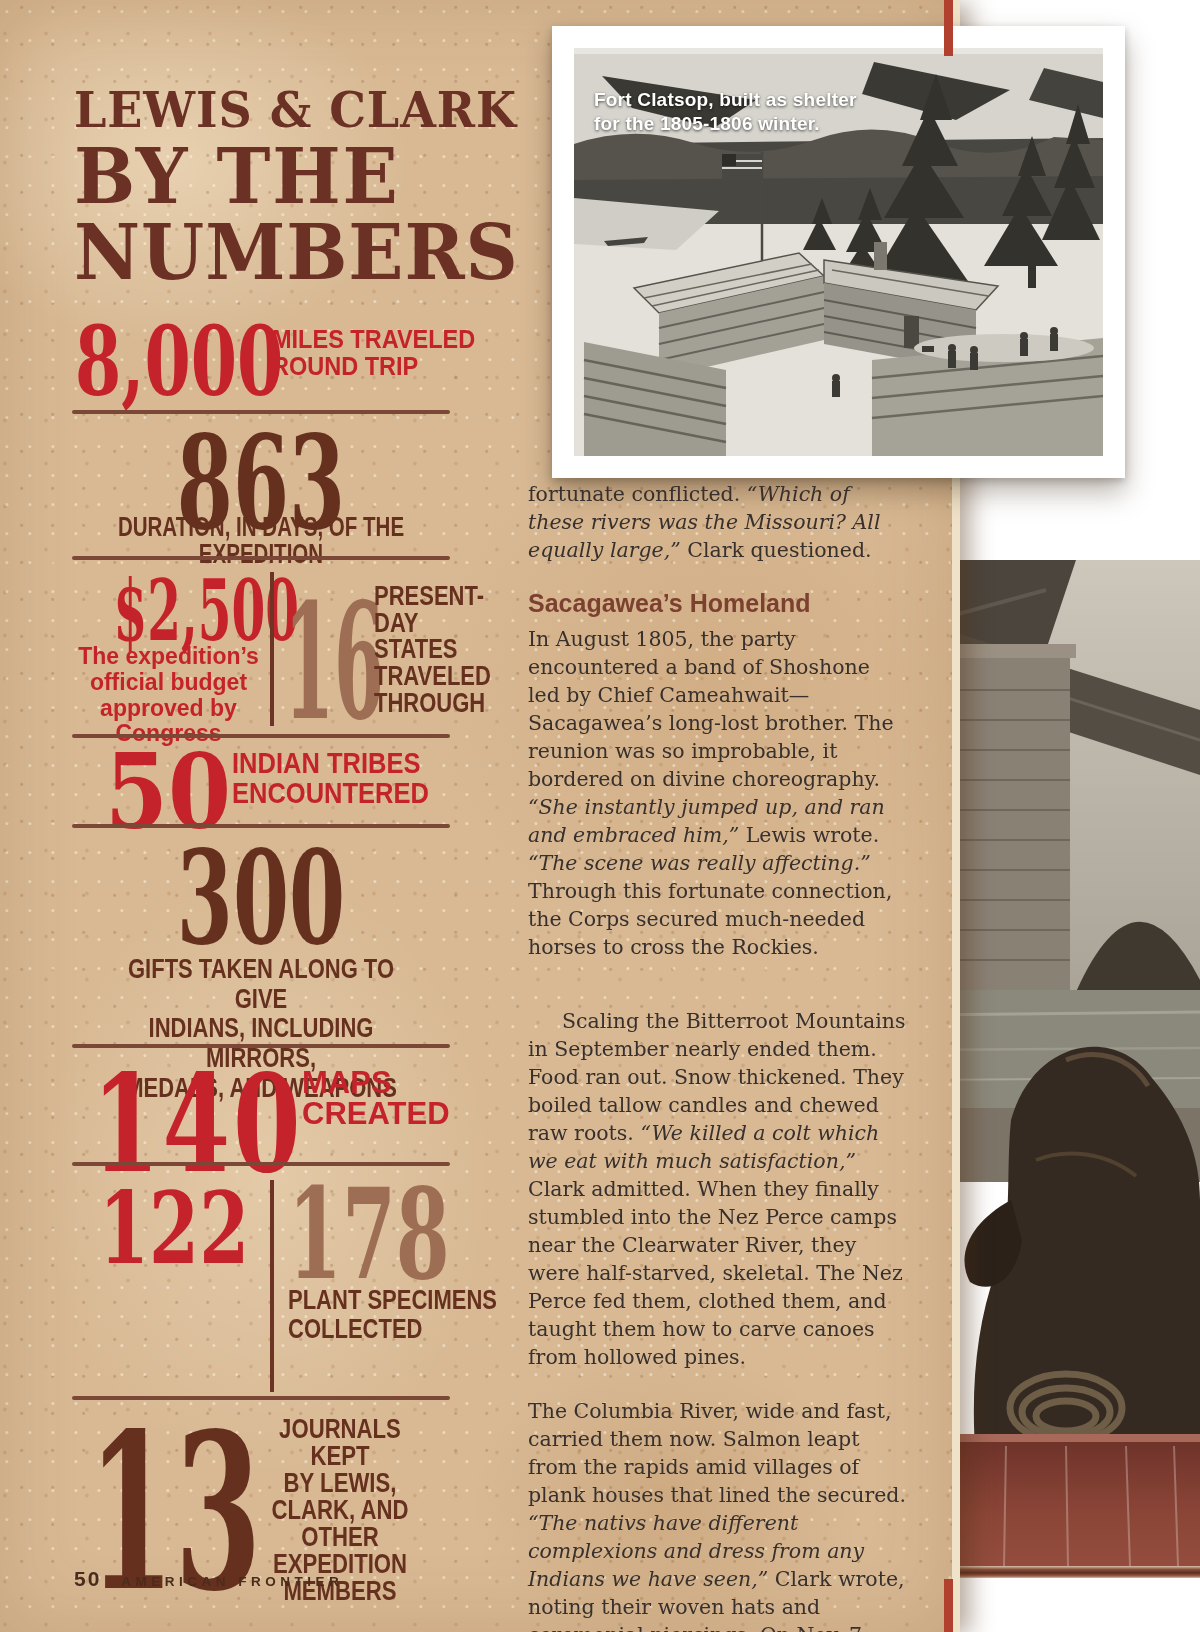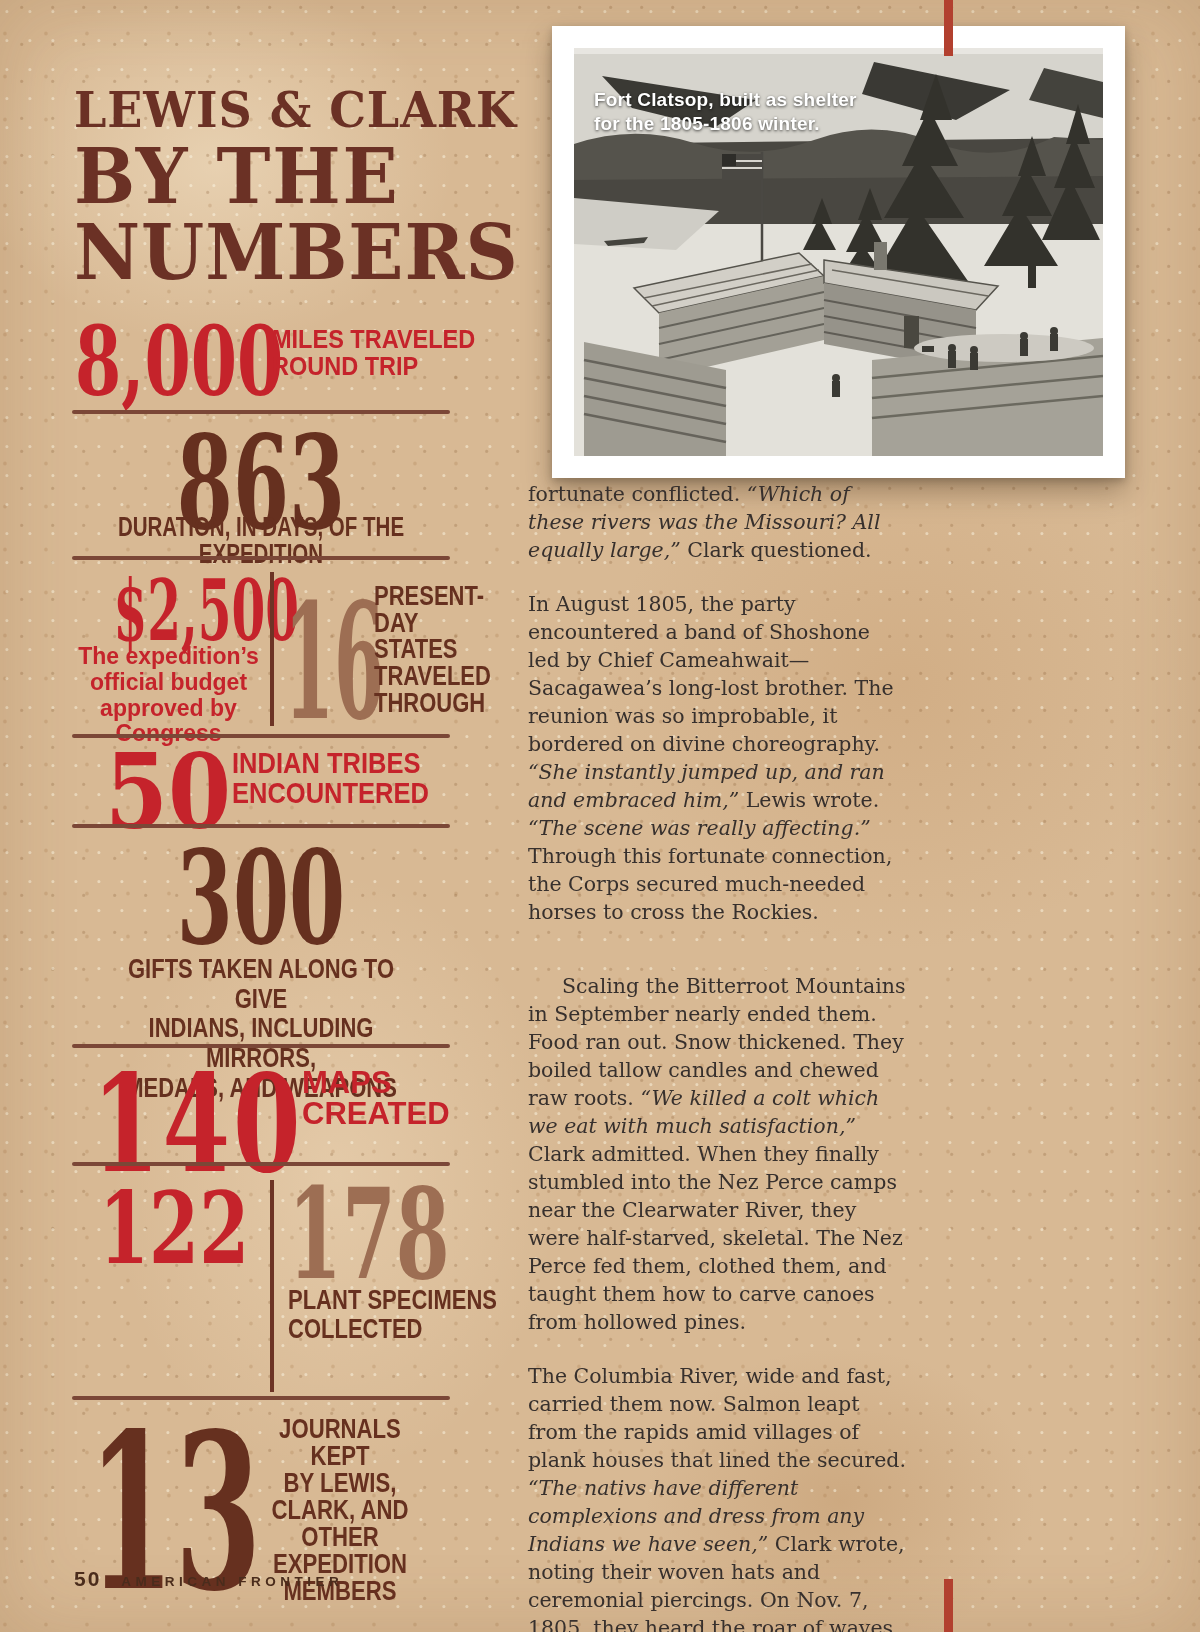--- a/index.html
+++ b/index.html
@@ -1,17 +1,17 @@
 <!DOCTYPE html>
 <html><head>
 <meta charset="utf-8">
 <style>
   html,body{margin:0;padding:0;}
   body{width:1200px;height:1632px;background:#fff;font-family:"Liberation Sans",sans-serif;position:relative;overflow:hidden;}
-  #page{position:absolute;inset:0;width:1200px;height:1632px;background:#fef9c3;}
+  #page{position:absolute;inset:0;width:952px;height:1632px;background:#fef9c3;}
 
   
   .paper-wrap{position:absolute;inset:0;z-index:5;filter:drop-shadow(10px 3px 12px rgba(80,48,18,.42));pointer-events:none;}
   .torn{clip-path:polygon(0 0,462 0,486 20,468 46,498 78,466 108,492 140,460 178,496 212,468 246,452 282,494 316,466 352,498 390,458 430,486 466,454 504,494 540,464 578,490 614,452 652,488 690,458 728,496 764,462 802,486 840,452 880,492 918,462 956,490 994,454 1034,494 1072,464 1110,488 1148,452 1188,494 1226,462 1266,486 1304,452 1344,492 1382,462 1422,490 1460,454 1500,488 1538,458 1576,484 1606,466 1632,0 1632);}
   .paper-fiber{position:absolute;inset:0;background:#efe2c8;transform:translateX(8px);}
   .paper{position:absolute;inset:0;background-color:#d8b994;
     background-image:
       radial-gradient(circle at 30% 40%, rgba(255,252,235,.45) 1px, transparent 2px),
       radial-gradient(circle at 70% 20%, rgba(125,82,42,.25) 1px, transparent 2.1px),
       radial-gradient(circle at 12% 78%, rgba(150,100,52,.2) 1.2px, transparent 2.5px),
@@ -232,20 +232,21 @@
         <rect x="348" y="298" width="12" height="6"></rect>
       </g>
     </svg>
     <div class="fort-caption">Fort Clatsop, built as shelter
 for the 1805-1806 winter.</div>
   </div>
 
   <div class="article">
     <p><span>fortunate conflicted. </span><span class="it">“Which of these rivers was the Missouri? All equally large,”</span><span> Clark questioned.</span></p>
     <div class="gap"></div>
+    <h3 class="sec-head">Sacagawea’s Homeland</h3>
     <p><span>In August 1805, the party encountered a band of Shoshone led by Chief Cameahwait—Sacagawea’s long-lost brother. The reunion was so improbable, it bordered on divine choreography. </span><span class="it">“She instantly jumped up, and ran and embraced him,”</span><span> Lewis wrote. </span><span class="it">“The scene was really affecting.”</span><span> Through this fortunate connection, the Corps secured much-needed horses to cross the Rockies.</span></p>
     <p class="indent"><span>Scaling the Bitterroot Mountains in September nearly ended them. Food ran out. Snow thickened. They boiled tallow candles and chewed raw roots. </span><span class="it">“We killed a colt which we eat with much satisfaction,”</span><span> Clark admitted. When they finally stumbled into the Nez Perce camps near the Clearwater River, they were half-starved, skeletal. The Nez Perce fed them, clothed them, and taught them how to carve canoes from hollowed pines.</span></p>
     <div class="gap"></div>
     <p><span>The Columbia River, wide and fast, carried them now. Salmon leapt from the rapids amid villages of plank houses that lined the secured. </span><span class="it">“The nativs have different complexions and dress from any Indians we have seen,”</span><span> Clark wrote, noting their woven hats and ceremonial piercings. On Nov. 7, 1805, they heard the roar of waves. </span></p>
   </div>
 
   <div class="photo">
     <svg width="284" height="1006" viewBox="0 0 284 1006">
       <defs>
         <linearGradient id="sky" x1="0" y1="0" x2="0" y2="1">

